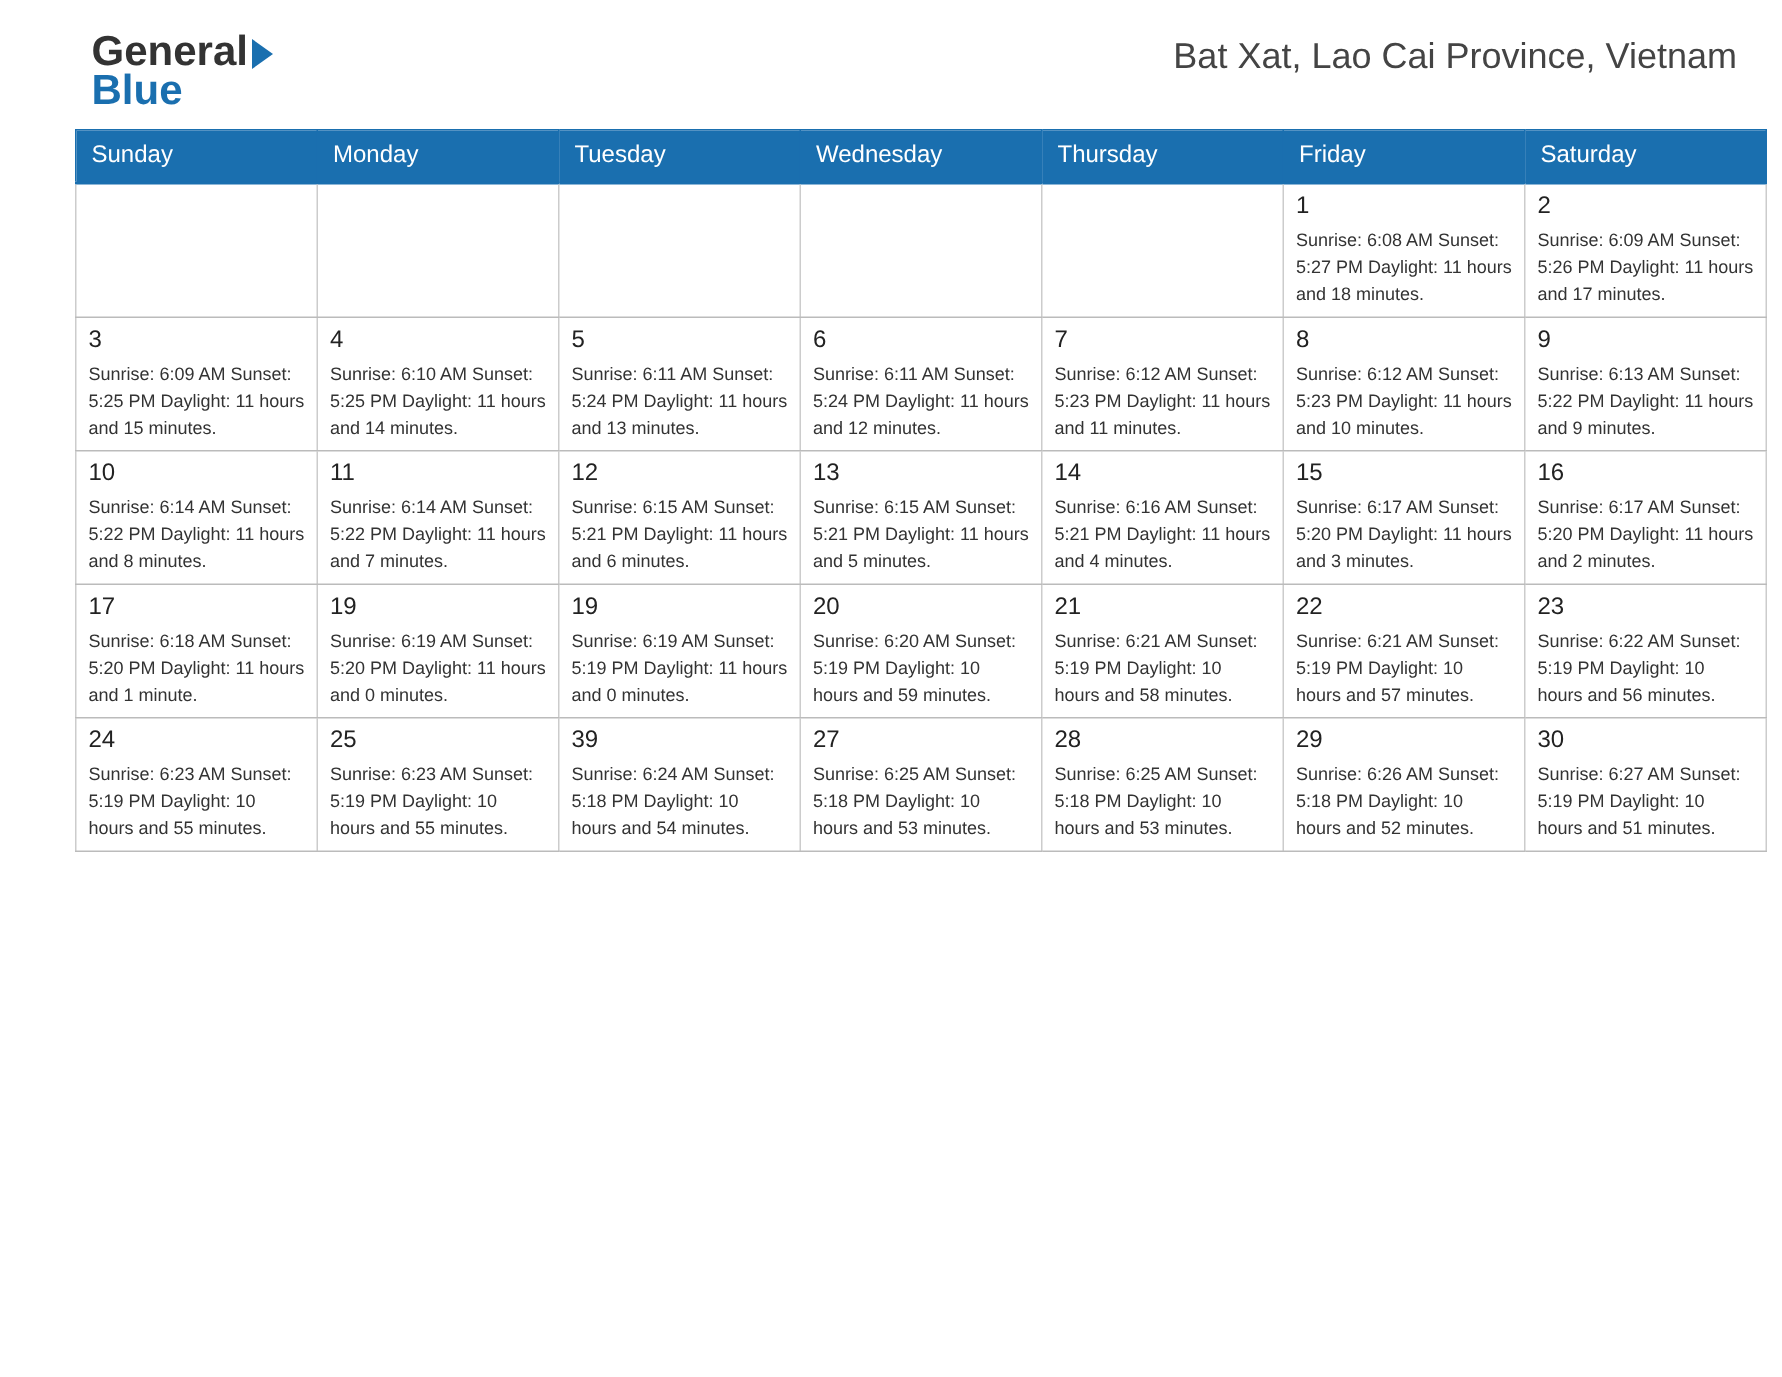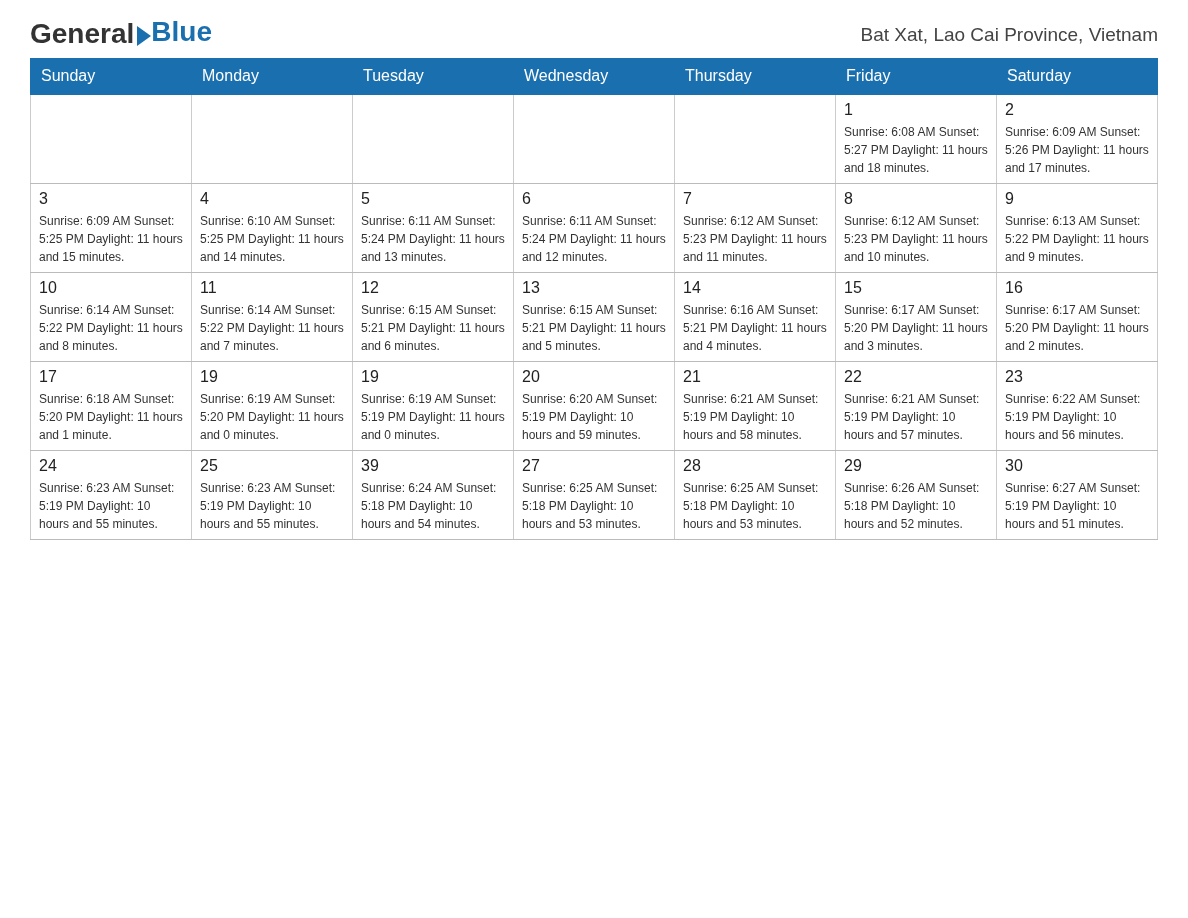--- a/index.html
+++ b/index.html
@@ -11,21 +11,23 @@
       padding: 20px 30px;
     }
     .header-area {
       display: flex;
       justify-content: space-between;
       align-items: flex-start;
       margin-bottom: 10px;
     }
     .logo-area {
       display: flex;
+      flex-direction: column;
       align-items: flex-start;
+      margin-left: 31px;
     }
     .logo-text {
       font-size: 28px;
       font-weight: bold;
       color: #333;
       line-height: 1;
     }
     .logo-blue-line {
       font-size: 28px;
       font-weight: bold;
@@ -35,28 +37,29 @@
     .title-area {
       text-align: right;
     }
     .month-title {
       font-size: 52px;
       font-weight: normal;
       color: #222;
       line-height: 1.1;
     }
     .subtitle {
-      font-size: 19px;
+      font-size: 24px;
       color: #444;
       margin-top: 4px;
     }
     .calendar {
       width: 100%;
       border-collapse: collapse;
       margin-top: 10px;
+      margin-left: 20px;
     }
     .calendar th {
       background-color: #1a6faf;
       color: #fff;
       padding: 8px 10px;
       font-size: 16px;
       font-weight: normal;
       text-align: left;
       border: 1px solid #1a6faf;
     }

